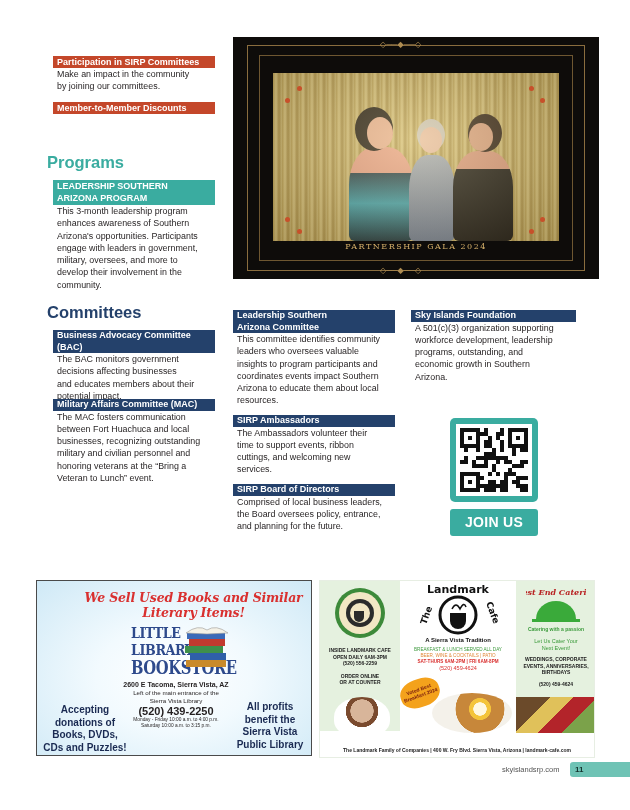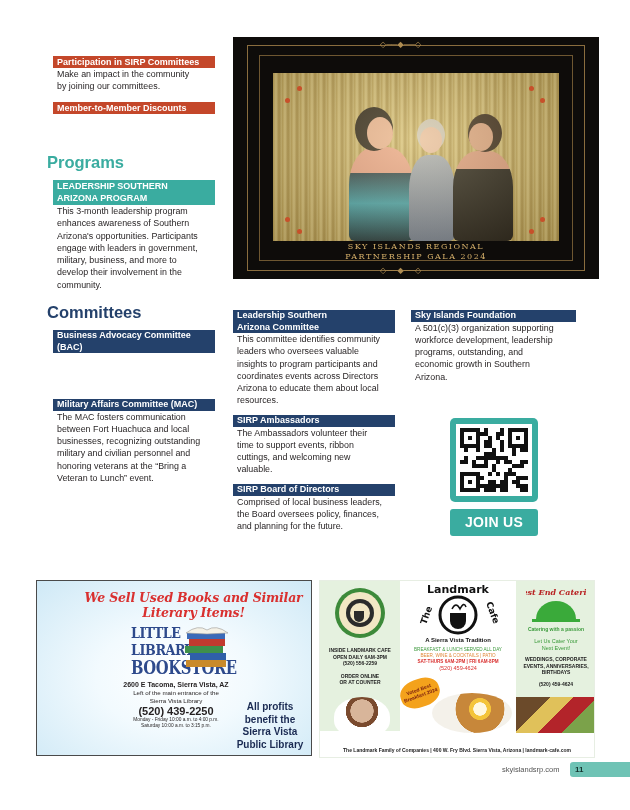--- a/index.html
+++ b/index.html
@@ -81,30 +81,36 @@
 <div class="abs" style="left:53px; top:180px; width:162px;">
   <div class="hdr-teal">
     <div>LEADERSHIP SOUTHERN</div>
     <div>ARIZONA PROGRAM</div>
   </div>
   <div class="body-txt">
     <div>This 3-month leadership program</div>
     <div>enhances awareness of Southern</div>
     <div>Arizona's opportunities. Participants</div>
     <div>engage with leaders in government,</div>
-    <div>military, business, and more to</div>
+    <div>military, oversees, and more to</div>
     <div>develop their involvement in the</div>
     <div>community.</div>
   </div>
 </div>
 
 <div class="abs section-title committees" style="left:47px; top:303px;">Committees</div>
 
 <div class="abs" style="left:53px; top:330px; width:162px;">
   <div class="hdr-navy">Business Advocacy Committee (BAC)</div>
+  <div class="body-txt">
+    <div>The BAC monitors government</div>
+    <div>decisions affecting businesses</div>
+    <div>and educates members about their</div>
+    <div>potential impact.</div>
+  </div>
 </div>
 
 <div class="abs" style="left:53px; top:399px; width:162px;">
   <div class="hdr-navy">Military Affairs Committee (MAC)</div>
   <div class="body-txt">
     <div>The MAC fosters communication</div>
     <div>between Fort Huachuca and local</div>
     <div>businesses, recognizing outstanding</div>
     <div>military and civilian personnel and</div>
     <div>honoring veterans at the “Bring a</div>
@@ -114,41 +120,41 @@
 
 <div class="abs" style="left:233px; top:310px; width:162px;">
   <div class="hdr-navy">
     <div>Leadership Southern</div>
     <div>Arizona Committee</div>
   </div>
   <div class="body-txt">
     <div>This committee identifies community</div>
     <div>leaders who oversees valuable</div>
     <div>insights to program participants and</div>
-    <div>coordinates events across Directors</div>
+    <div>coordinates events impact Southern</div>
     <div>Arizona to educate them about local</div>
     <div>resources.</div>
   </div>
 </div>
 
 <div class="abs" style="left:233px; top:415px; width:162px;">
   <div class="hdr-navy">SIRP Ambassadors</div>
   <div class="body-txt">
     <div>The Ambassadors volunteer their</div>
     <div>time to support events, ribbon</div>
     <div>cuttings, and welcoming new</div>
-    <div>valuable.</div>
+    <div>services.</div>
   </div>
 </div>
 
 <div class="abs" style="left:233px; top:484px; width:162px;">
   <div class="hdr-navy">SIRP Board of Directors</div>
   <div class="body-txt">
     <div>Comprised of local business leaders,</div>
-    <div>the Board oversees policy, finances,</div>
+    <div>the Board oversees policy, entrance,</div>
     <div>and planning for the future.</div>
   </div>
 </div>
 
 <div class="abs" style="left:411px; top:310px; width:165px;">
   <div class="hdr-navy">Sky Islands Foundation</div>
   <div class="body-txt">
     <div>A 501(c)(3) organization supporting</div>
     <div>workforce development, leadership</div>
     <div>programs, outstanding, and</div>
@@ -174,21 +180,20 @@
   </div>
   <div class="dot" style="left:64px; top:49px;"></div>
   <div class="dot" style="left:52px; top:61px;"></div>
   <div class="dot" style="left:296px; top:49px;"></div>
   <div class="dot" style="left:307px; top:61px;"></div>
   <div class="dot" style="left:52px; top:180px;"></div>
   <div class="dot" style="left:64px; top:192px;"></div>
   <div class="dot" style="left:307px; top:180px;"></div>
   <div class="dot" style="left:296px; top:192px;"></div>
   <div class="caption">
-    <div>SKY ISLANDS REGIONAL</div>
     <div>PARTNERSHIP GALA 2024</div>
   </div>
   <div class="deco" style="left:147px; top:230px;">◇──◆──◇</div>
 </div>
 
 <div class="abs qr-box">
   <div class="qr-inner">
     <div class="qr-grid" id="qr">
         <span style="background: rgb(17, 17, 17);"></span>
         <span style="background: rgb(17, 17, 17);"></span>
@@ -482,20 +487,26 @@
     <rect x="5" y="9" width="38" height="6" fill="#3b6ab8"></rect>
     <path d="M4 9 Q16 0 25 6 Q34 0 46 9 L25 10 Z" fill="#f4f1e6" stroke="#999" stroke-width="0.6"></path>
   </svg>
   <div class="lib-addr">
     <div class="a1">2600 E Tacoma, Sierra Vista, AZ</div>
     <div>Left of the main entrance of the</div>
     <div>Sierra Vista Library</div>
     <div class="ph">(520) 439-2250</div>
     <div class="hrs">Monday - Friday 10:00 a.m. to 4:00 p.m.</div>
     <div class="hrs">Saturday 10:00 a.m. to 3:15 p.m.</div>
+  </div>
+  <div class="lib-left">
+    <div>Accepting</div>
+    <div>donations of</div>
+    <div>Books, DVDs,</div>
+    <div>CDs and Puzzles!</div>
   </div>
   <div class="lib-right">
     <div>All profits</div>
     <div>benefit the</div>
     <div>Sierra Vista</div>
     <div>Public Library</div>
   </div>
 </div>
 
 <div class="abs ad-landmark">

